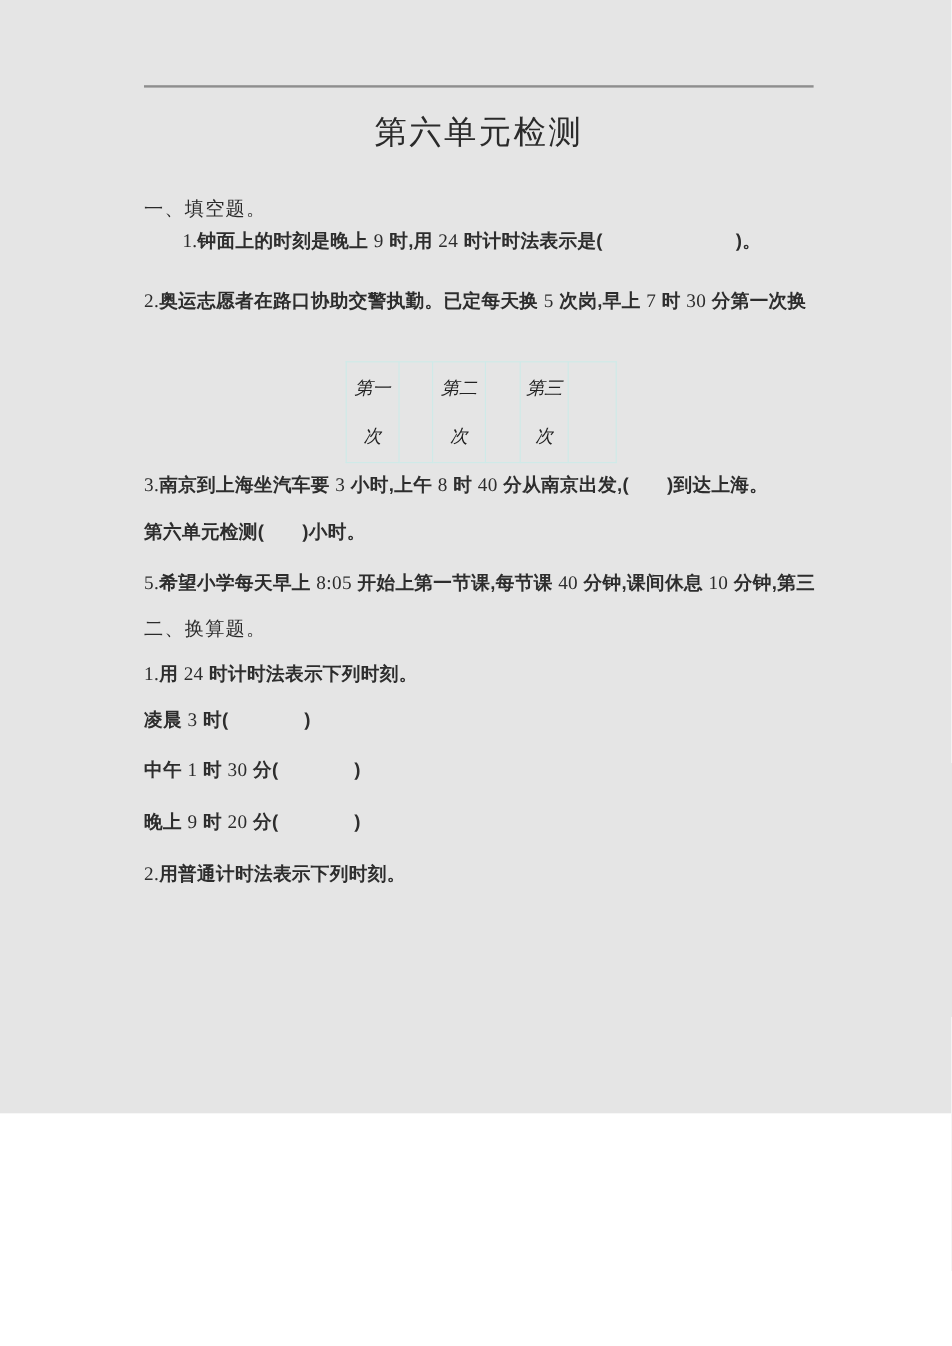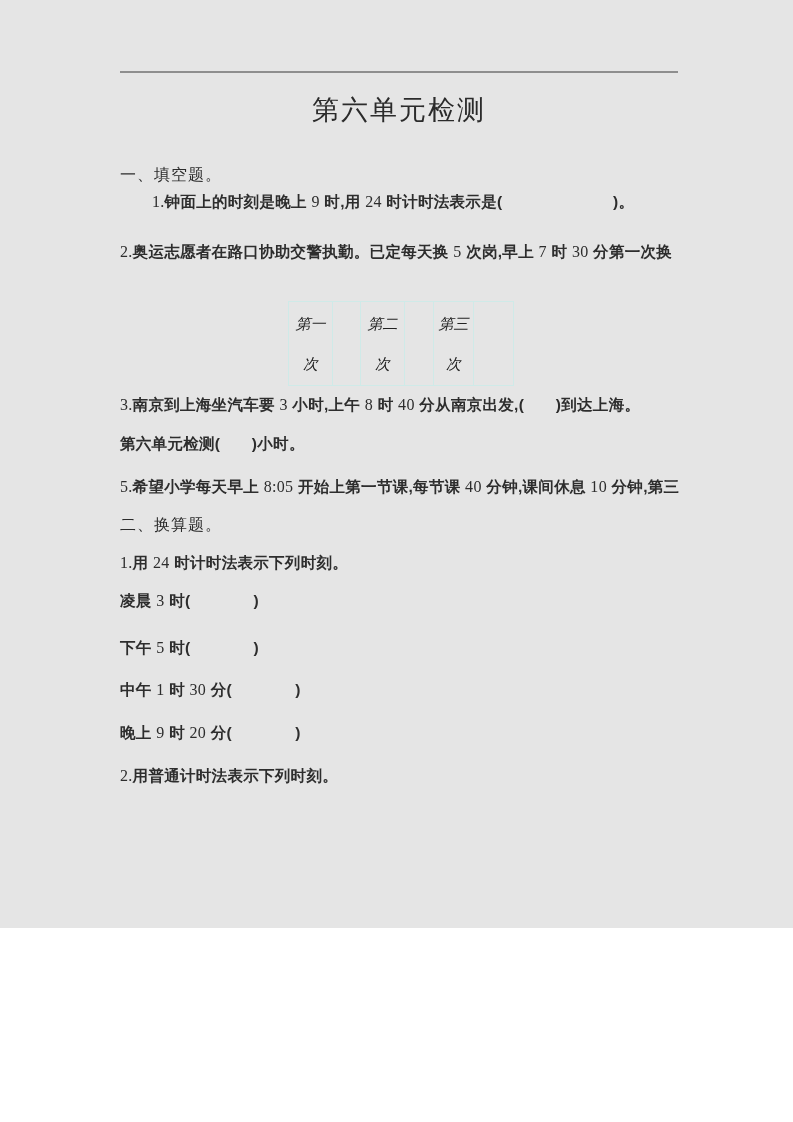--- a/index.html
+++ b/index.html
@@ -87,20 +87,19 @@
 
     <div class="line q mt-1">第六单元检测(　　)小时。</div>
 
     <div class="line q mt-5"><span class="num">5.</span>希望小学每天早上 <span class="num">8:05</span> 开始上第一节课,每节课 <span class="num">40</span> 分钟,课间休息 <span class="num">10</span> 分钟,第三</div>
 
     <div class="line h">二、换算题。</div>
 
     <div class="line q"><span class="num">1.</span>用 <span class="num">24</span> 时计时法表示下列时刻。</div>
 
     <div class="line q">凌晨 <span class="num">3</span> 时(　　　　)</div>
-    <div class="line q mt-9">下午 <span class="num">5</span> 时(　　　　)</div>
     <div class="line q mt-4">中午 <span class="num">1</span> 时 <span class="num">30</span> 分(　　　　)</div>
     <div class="line q mt-5">晚上 <span class="num">9</span> 时 <span class="num">20</span> 分(　　　　)</div>
 
     <div class="line q mt-5"><span class="num">2.</span>用普通计时法表示下列时刻。</div>
 
   </div>
 </div>
 
 </body></html>

